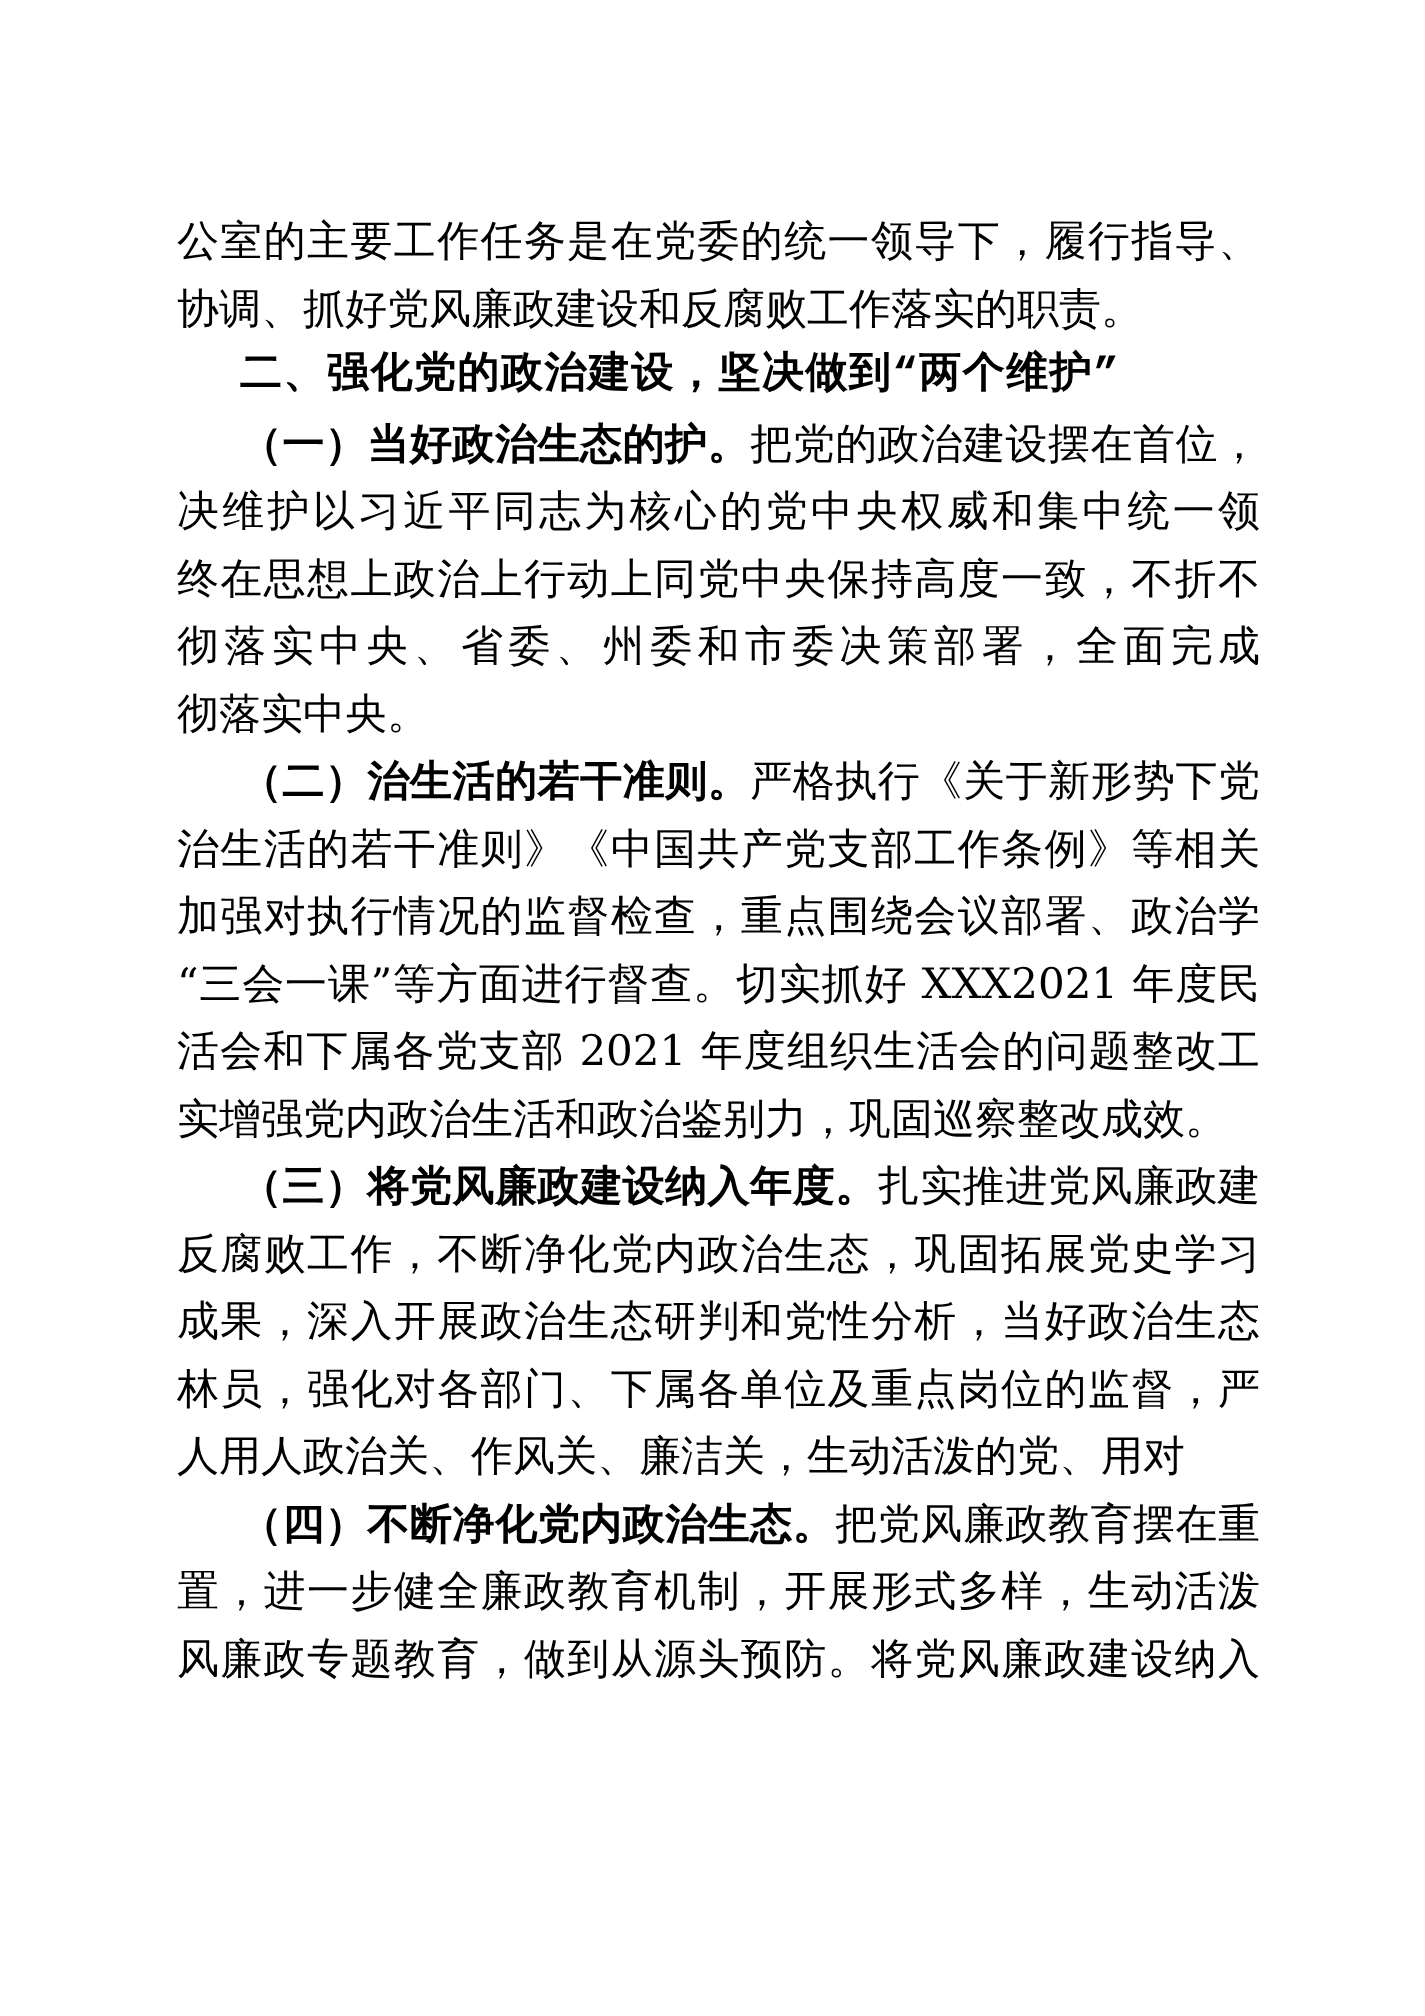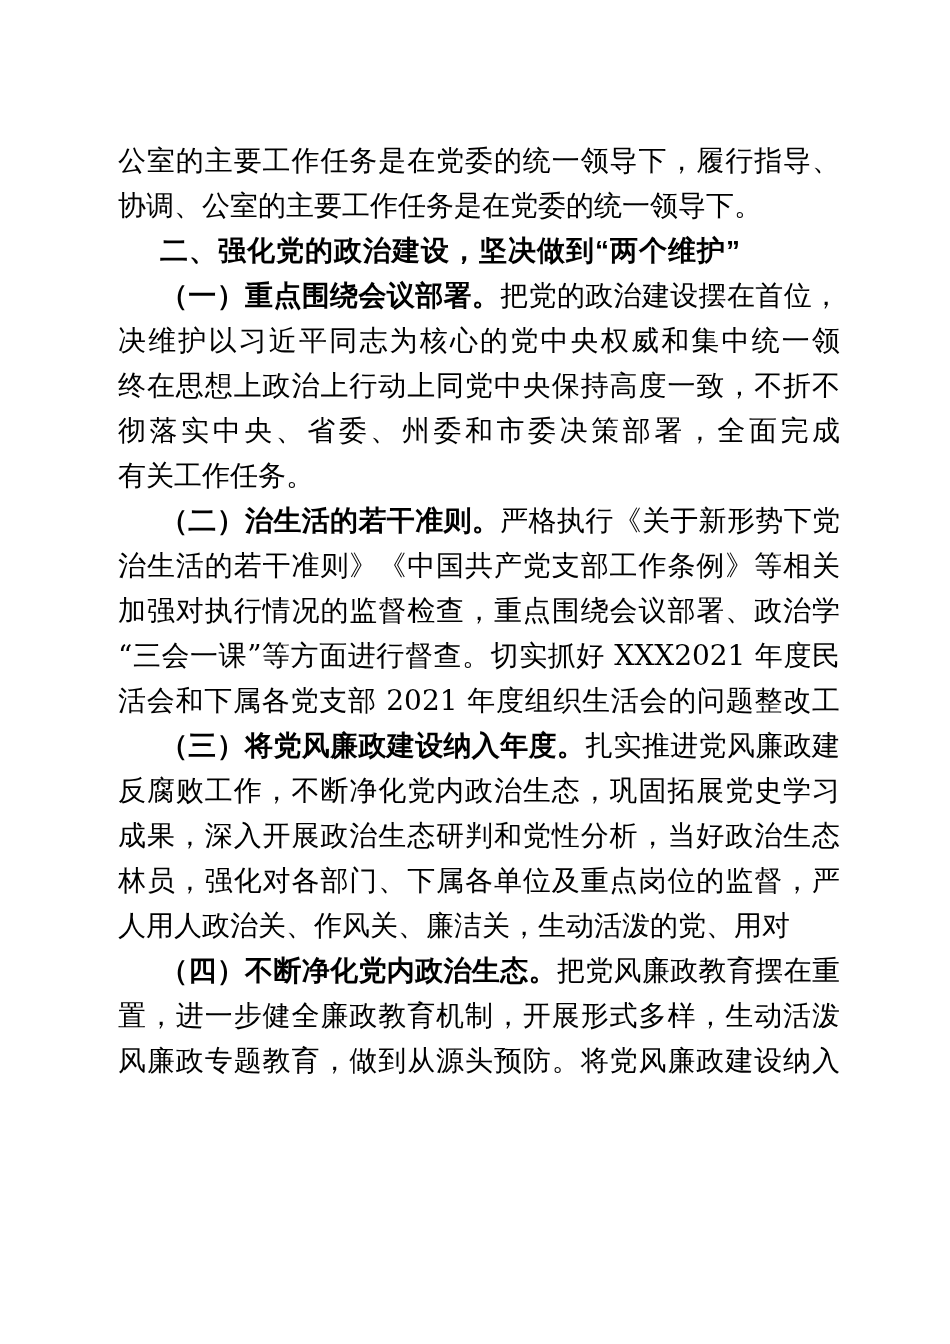--- a/index.html
+++ b/index.html
@@ -31,52 +31,53 @@
     overflow: hidden;
   }
   .line.last {
     text-align: left;
     text-align-last: left;
   }
   .line.indent {
     text-indent: 1.5em;
   }
   .heading {
-    font-family: Liberation Sans, sans-serif;
+    font-family: Liberation Mono, monospace;
     font-weight: bold;
     text-align: left;
     text-align-last: left;
     letter-spacing: 1px;
   }
   .lead {
     font-weight: bold;
   }
 </style>
 </head>
 <body>
 
 <div class="page">
   <div class="content">
 
     <div class="line">公室的主要工作任务是在党委的统一领导下，履行指导、组织、</div>
-    <div class="line last">协调、公室的主要工作任务是在党委的统一领导下。</div>
+    <div class="line last">协调、抓好党风廉政建设和反腐败工作落实的职责。</div>
 
     <div class="line heading indent">二、强化党的政治建设，坚决做到“两个维护”</div>
 
-    <div class="line indent"><span class="lead">（一）重点围绕会议部署。</span><span>把党的政治建设摆在首位，坚</span></div>
+    <div class="line indent"><span class="lead">（一）当好政治生态的护。</span><span>把党的政治建设摆在首位，坚</span></div>
     <div class="line">决维护以习近平同志为核心的党中央权威和集中统一领导，始</div>
     <div class="line">终在思想上政治上行动上同党中央保持高度一致，不折不扣贯</div>
     <div class="line">彻落实中央、省委、州委和市委决策部署，全面完成 2022 年度</div>
-    <div class="line last">有关工作任务。</div>
+    <div class="line last">彻落实中央。</div>
 
     <div class="line indent"><span class="lead">（二）治生活的若干准则。</span><span>严格执行《关于新形势下党内政</span></div>
     <div class="line">治生活的若干准则》《中国共产党支部工作条例》等相关规定，</div>
     <div class="line">加强对执行情况的监督检查，重点围绕会议部署、政治学习、</div>
     <div class="line">“三会一课”等方面进行督查。切实抓好 XXX2021 年度民主生</div>
     <div class="line">活会和下属各党支部 2021 年度组织生活会的问题整改工作，切</div>
+    <div class="line last">实增强党内政治生活和政治鉴别力，巩固巡察整改成效。</div>
 
     <div class="line indent"><span class="lead">（三）将党风廉政建设纳入年度。</span><span>扎实推进党风廉政建设和</span></div>
     <div class="line">反腐败工作，不断净化党内政治生态，巩固拓展党史学习教育</div>
     <div class="line">成果，深入开展政治生态研判和党性分析，当好政治生态的护</div>
     <div class="line">林员，强化对各部门、下属各单位及重点岗位的监督，严把选</div>
     <div class="line last">人用人政治关、作风关、廉洁关，生动活泼的党、用对人。</div>
 
 
     <div class="line indent"><span class="lead">（四）不断净化党内政治生态。</span><span>把党风廉政教育摆在重要位</span></div>
     <div class="line">置，进一步健全廉政教育机制，开展形式多样，生动活泼的党</div>

